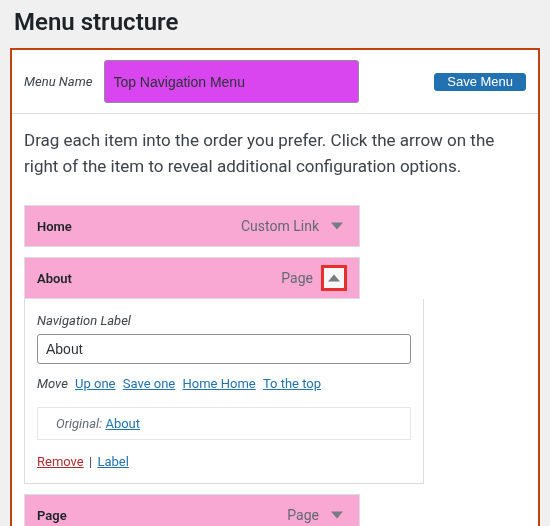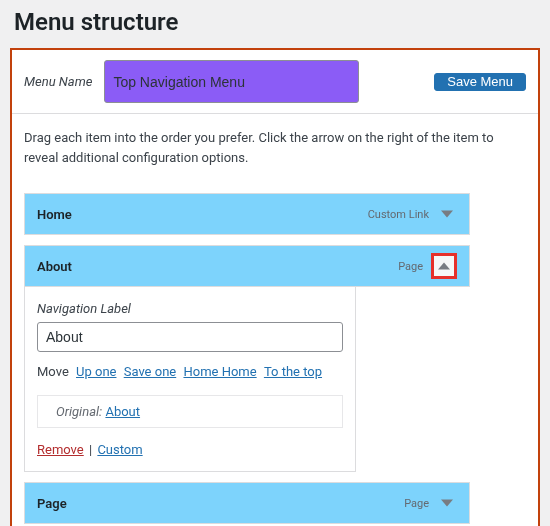--- a/index.html
+++ b/index.html
@@ -38,61 +38,61 @@
     font-size: 13px;
   }
   .name-input {
     flex: 0 0 255px;
     height: 43px;
     padding: 12px 8px;
     border: 1px solid #8c8f94;
     border-radius: 3px;
     font-size: 14px;
     color: #2c3338;
-    background: #8b5cf6;
+    background: #d946ef;
   }
   .save-btn {
     margin-left: auto;
     background: #2271b1;
     color: #fff;
     border: 1px solid #2271b1;
     border-radius: 3px;
     font-size: 13px;
     height: 18px;
     padding: 0 12px;
     cursor: pointer;
   }
   .instructions {
     padding: 14px 12px 16px 12px;
     color: #3c434a;
-    font-size: 13px;
+    font-size: 17px;
     line-height: 1.5;
   }
   .items {
     padding: 0 12px 12px 12px;
   }
   .item-bar {
     display: flex;
     align-items: center;
-    background: #7dd3fc;
+    background: #f9a8d4;
     border: 1px solid #dcdcde;
     height: 42px;
     padding: 0 12px;
     margin-top: 10px;
-    width: 446px;
+    width: 336px;
   }
   .item-title {
     font-weight: 600;
     font-size: 13px;
     color: #1d2327;
     flex: 1;
   }
   .item-type {
     color: #646970;
-    font-size: 11px;
+    font-size: 14px;
     margin-right: 8px;
     margin-left: 28px;
   }
   .chev {
     display: inline-flex;
     width: 20px;
     height: 20px;
     align-items: center;
     justify-content: center;
     color: #787c82;
@@ -102,21 +102,21 @@
     border: 3px solid #e6302a;
     width: 26px;
     height: 26px;
     background: #f6f7f7;
     color: #787c82;
   }
   .settings {
     border: 1px solid #dcdcde;
     border-top: none;
     background: #fff;
-    width: 332px;
+    width: 400px;
     padding: 14px 12px 14px 12px;
   }
   .settings-label {
     font-style: italic;
     color: #3c434a;
     font-size: 13px;
     display: block;
     margin-bottom: 6px;
   }
   .settings-input {
@@ -127,20 +127,21 @@
     border-radius: 3px;
     font-size: 14px;
     color: #2c3338;
     margin-bottom: 12px;
   }
   .move-row {
     font-size: 13px;
     margin-bottom: 16px;
   }
   .move-row .ml {
+    font-style: italic;
     color: #3c434a;
   }
   .move-row a {
     color: #2271b1;
     text-decoration: underline;
     margin-left: 4px;
     cursor: pointer;
   }
   .original-box {
     border: 1px solid #e7e7e9;
@@ -226,21 +227,21 @@
       </div>
 
       <div class="original-box">
         <span class="ol">Original:</span>
         <a>About</a>
       </div>
 
       <div class="remove-row">
         <a class="remove">Remove</a>
         <span class="sep"> | </span>
-        <a class="cancel">Custom</a>
+        <a class="cancel">Label</a>
       </div>
     </div>
 
     <div class="item-bar">
       <span class="item-title">Page</span>
       <span class="item-type">Page</span>
       <span class="chev">
         <svg width="12" height="12" viewBox="0 0 10 10">
             <path d="M0 2 L10 2 L5 8 Z" fill="currentColor"></path>
           </svg>

